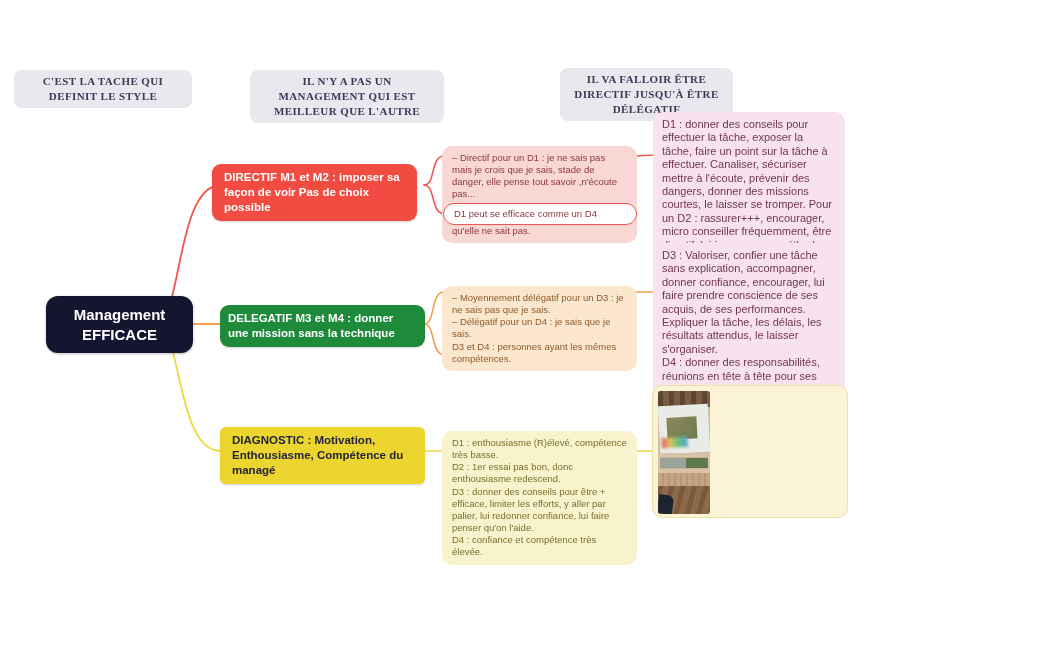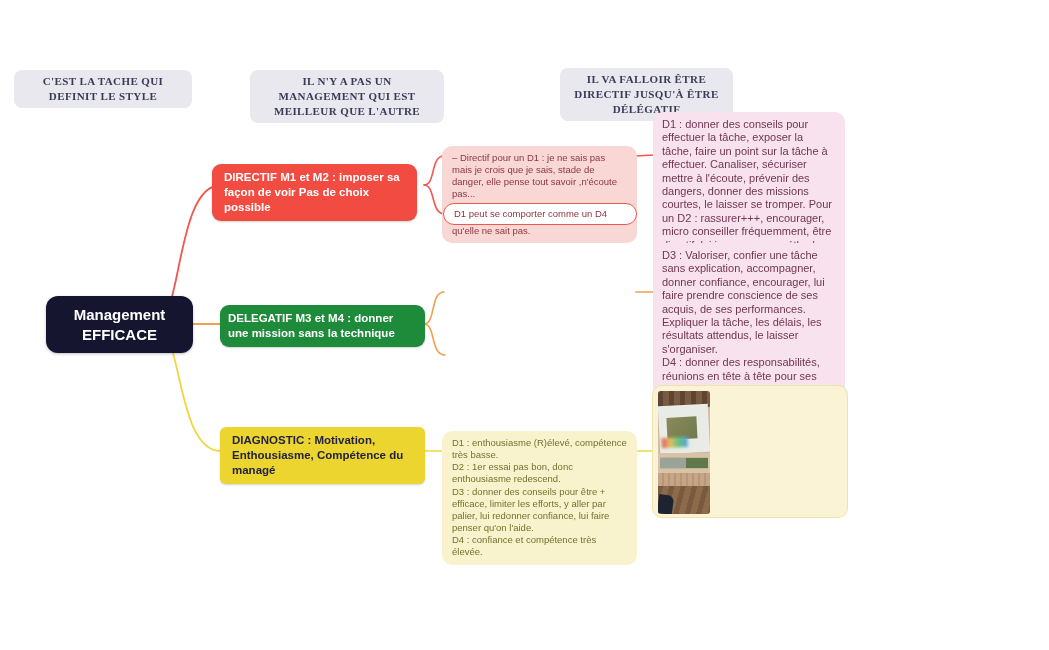--- a/index.html
+++ b/index.html
@@ -114,27 +114,30 @@
     <span>Management
 EFFICACE</span>
   </div>
 
   <div class="abs branch-node node-directif" style="left:212px;top:164px;width:205px;min-height:41px;">
     <span>DIRECTIF M1 et M2 : imposer sa façon de voir Pas de choix possible</span>
   </div>
   <div class="abs text-box pink-box" style="left:442px;top:123px;width:195px;min-height:66px;">– Directif pour un D1 : je ne sais pas mais je crois que je sais, stade de danger, elle pense tout savoir ,n'écoute pas...
 – Moyennement directif pour un D2 : je sais que je ne sais pas, elle sait enfin qu'elle ne sait pas.</div>
   <div class="abs note-box note-red" style="left:443px;top:203px;width:194px;height:22px;">
-    <span>D1 peut se comporter comme un D4</span>
+    <span>D1 peut se efficace comme un D4</span>
   </div>
   <div class="abs advice-box" style="left:653px;top:112px;width:192px;min-height:87px;">D1 : donner des conseils pour effectuer la tâche, exposer la tâche, faire un point sur la tâche à effectuer. Canaliser, sécuriser mettre à l'écoute, prévenir des dangers, donner des missions courtes, le laisser se tromper. Pour un D2 : rassurer+++, encourager, micro conseiller fréquemment, être directif, lui imposer une méthode avant de suivre la sienne</div>
 
   <div class="abs branch-node node-delegatif" style="left:220px;top:305px;width:205px;min-height:38px;padding-left:8px;">
     <span>DELEGATIF M3 et M4 : donner une mission sans la technique</span>
   </div>
+  <div class="abs text-box peach-box" style="left:442px;top:263px;width:195px;min-height:58px;">– Moyennement délégatif pour un D3 : je ne sais pas que je sais.
+– Délégatif pour un D4 : je sais que je sais.
+D3 et D4 : personnes ayant les mêmes compétences.</div>
   <div class="abs advice-box" style="left:653px;top:243px;width:192px;min-height:100px;">D3 : Valoriser, confier une tâche sans explication, accompagner, donner confiance, encourager, lui faire prendre conscience de ses acquis, de ses performances. Expliquer la tâche, les délais, les résultats attendus, le laisser s'organiser.
  D4 : donner des responsabilités, réunions en tête à tête pour ses idées, féliciter, stimuler, nelles missions, éviter l'ennui !</div>
 
   <div class="abs branch-node node-diagnostic" style="left:220px;top:427px;width:205px;min-height:48px;">
     <span>DIAGNOSTIC : Motivation, Enthousiasme, Compétence du managé</span>
   </div>
   <div class="abs text-box yellow-box" style="left:442px;top:408px;width:195px;min-height:90px;">D1 : enthousiasme (R)élevé, compétence très basse.
 D2 : 1er essai pas bon, donc enthousiasme redescend.
  D3 : donner des conseils pour être + efficace, limiter les efforts, y aller par palier, lui redonner confiance, lui faire penser qu'on l'aide.
  D4 : confiance et compétence très élevée.</div>

